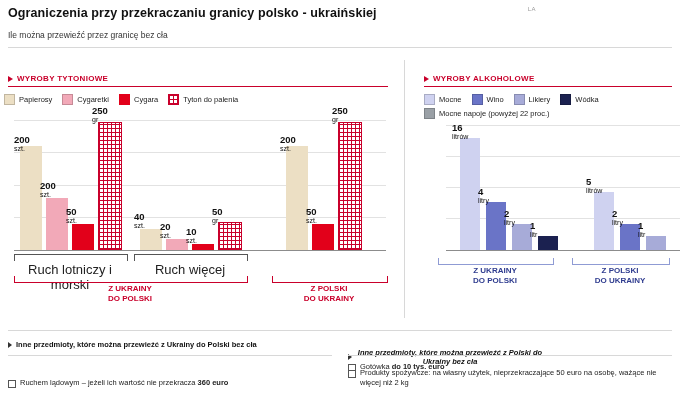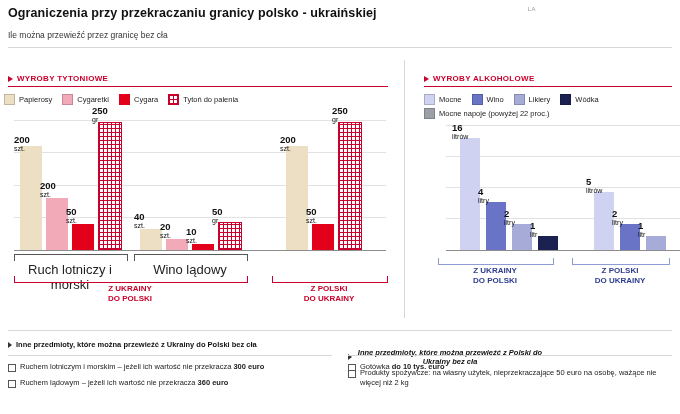--- a/index.html
+++ b/index.html
@@ -186,21 +186,21 @@
     <div class="bar-lab" style="left:318px;width:34px;top:-13px;">
       <b>250</b>
         <span class="u">gr</span>
     </div>
   </div>
 
   <div class="bracket" style="left:14px;top:254px;width:112px;height:6px;"></div>
   <div class="grp-txt" style="left:14px;top:262px;width:112px;">Ruch lotniczy i morski</div>
 
   <div class="bracket" style="left:134px;top:254px;width:112px;height:6px;"></div>
-  <div class="grp-txt" style="left:134px;top:262px;width:112px;">Wino lądowy</div>
+  <div class="grp-txt" style="left:134px;top:262px;width:112px;">Ruch więcej</div>
 
   <div class="bracket-b" style="left:14px;top:276px;width:232px;height:6px;border-color:#c9002b;"></div>
   <div class="grp-red" style="left:14px;top:284px;width:232px;">
     <span>Z UKRAINY</span><br>
     <span>DO POLSKI</span>
   </div>
 
   <div class="bracket-b" style="left:272px;top:276px;width:114px;height:6px;border-color:#c9002b;"></div>
   <div class="grp-red" style="left:272px;top:284px;width:114px;">
     <span>Z POLSKI</span><br>
@@ -301,24 +301,20 @@
   </div>
 
   <div class="hr-foot" style="left:8px;top:330px;width:664px;"></div>
 
   <div class="foot-head" style="left:8px;top:340px;">
     <span class="tri-dark"></span>
     <span class="foot-head-txt">Inne przedmioty, które można przewieźć z Ukrainy do Polski bez cła</span>
   </div>
   <div class="hr-foot" style="left:8px;top:355px;width:324px;"></div>
 
-  <div class="foot-li" style="left:8px;top:362px;width:324px;">
-    <span class="sq"></span>
-    <span><span>Ruchem lotniczym i morskim – jeżeli ich wartość nie przekracza </span><b>300 euro</b></span>
-  </div>
   <div class="foot-li" style="left:8px;top:378px;width:324px;">
     <span class="sq"></span>
     <span><span>Ruchem lądowym – jeżeli ich wartość nie przekracza </span><b>360 euro</b></span>
   </div>
 
   <div class="foot-head" style="left:348px;top:348px;font-style:italic;">
     <span class="tri-dark"></span>
     <span class="foot-head-txt">Inne przedmioty, które można przewieźć z Polski do Ukrainy bez cła</span>
   </div>
   <div class="hr-foot" style="left:348px;top:355px;width:324px;"></div>

